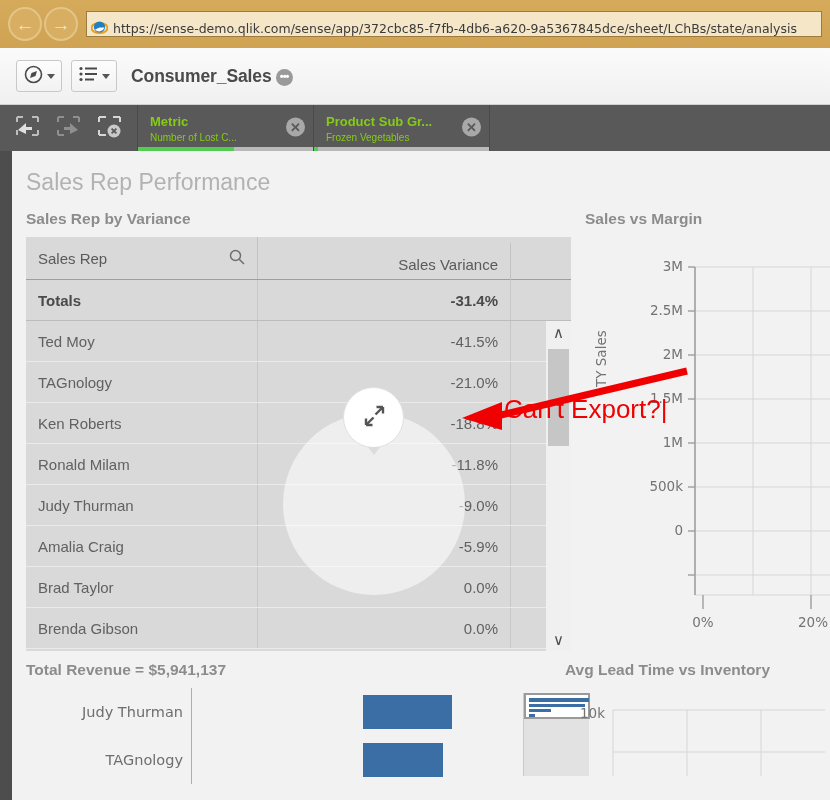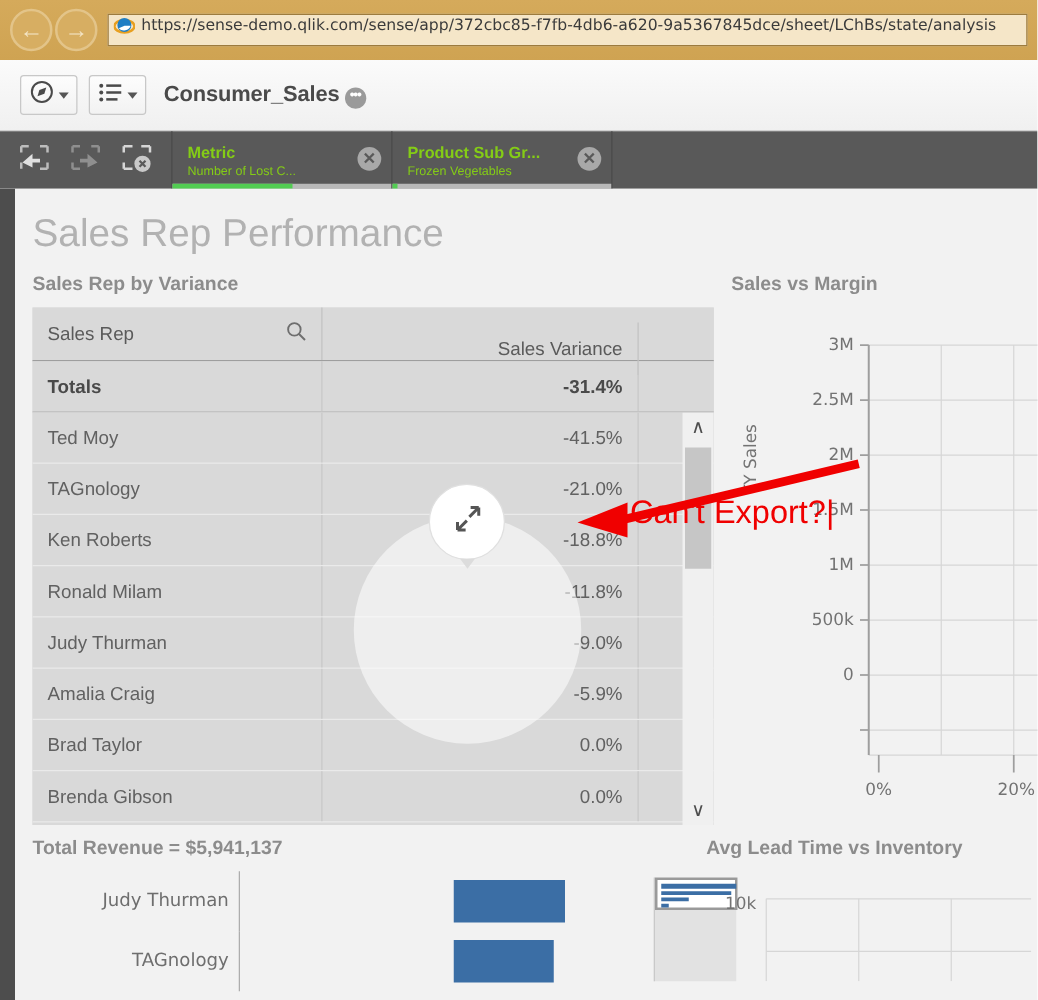--- a/index.html
+++ b/index.html
@@ -32,21 +32,21 @@
     flex: 0 0 auto;
     margin-right: 2px;
   }
   .nav-btn.fwd { margin-right: 8px; }
   .url-box {
     flex: 1 1 auto;
     height: 26px;
     background: #f5e6c8;
     border: 1px solid #9c7b3e;
     display: flex;
-    align-items: flex-start;
+    align-items: flex-end;
     padding: 0 4px;
     overflow: hidden;
   }
   .ie-icon {
     width: 17px; height: 17px;
     flex: 0 0 auto;
     margin-right: 5px;
     position: relative;
   }
   .url-text {
@@ -172,21 +172,21 @@
   .sel-rest { flex: 1 1 auto; }
 
   
   .sheet {
     position: relative;
     height: 649px;
     background: #f2f2f2;
     border-left: 12px solid #4d4d4d;
   }
   .sheet-title {
-    font-size: 31px;
+    font-size: 23px;
     color: #b2b2b2;
     padding: 18px 0 14px 14px;
     font-weight: normal;
   }
   .grid {
     display: flex;
     padding: 0 0 0 14px;
     gap: 0;
   }
   .col-left { width: 545px; flex: 0 0 auto; }
@@ -200,21 +200,21 @@
   }
 
   
   .tbl-wrap {
     position: relative;
     background: #d9d9d9;
   }
   .tbl-head {
     display: flex;
     height: 43px;
-    align-items: flex-start;
+    align-items: center;
     background: #d9d9d9;
     border-bottom: 1px solid #9e9e9e;
   }
   .th {
     font-size: 15px;
     color: #5a5a5a;
     display: flex;
     align-items: center;
     height: 100%;
     padding: 0 12px;

